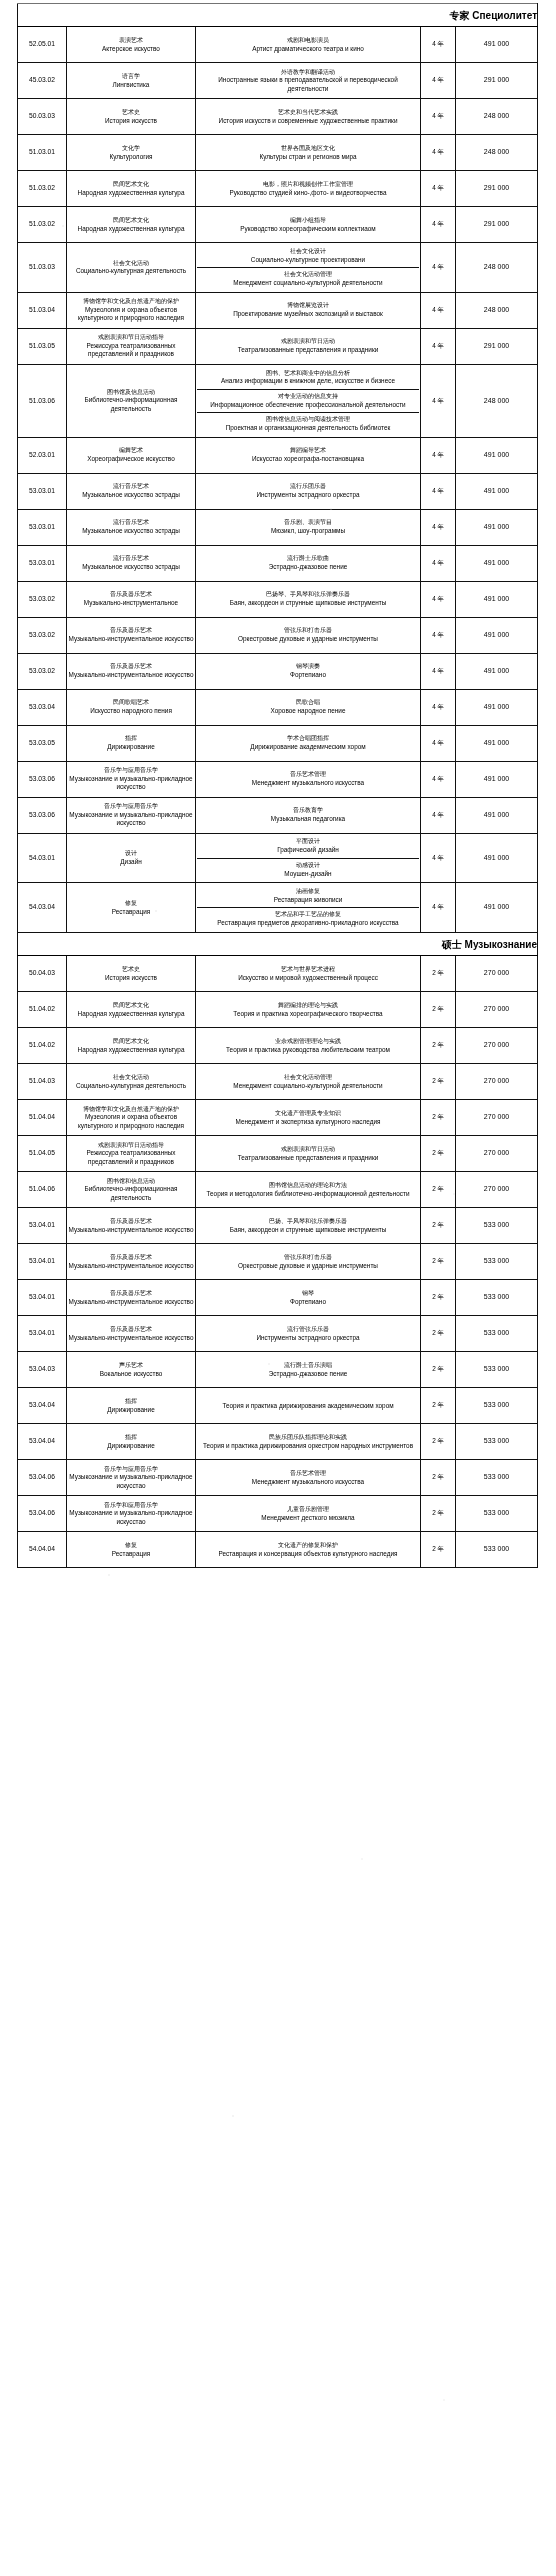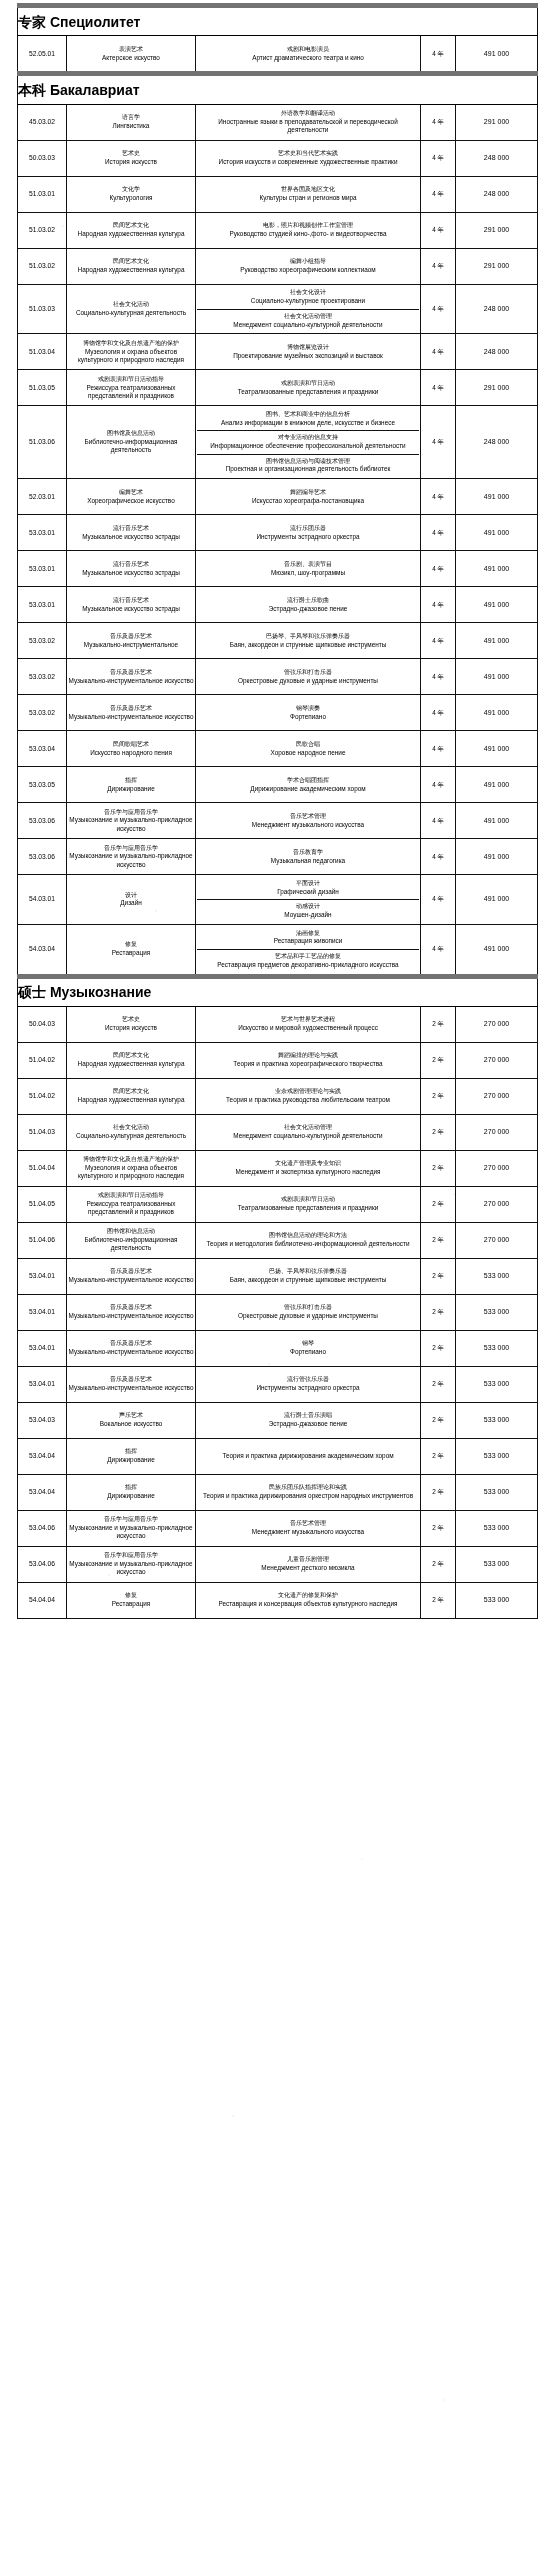--- a/index.html
+++ b/index.html
@@ -40,25 +40,25 @@
   col.c-dur{width:35px;}
   col.c-fee{width:82px;}
 
   .cn{ font-size:6px; letter-spacing:0px; display:block; }
   .ru{ font-size:6.4px; display:block; }
   .code{ font-size:6.7px; }
   .dur{ font-size:6.4px; white-space:nowrap; }
   .fee{ font-size:7px; white-space:nowrap; }
 
   tr.section td{
-    text-align:left;
+    text-align:right;
     font-weight:bold;
-    font-size:14px;
+    font-size:10px;
     padding:4.6px 0;
-    border-top:5px solid #737373;
+    border-top:1px solid #737373;
     border-bottom:1px solid #000;
   }
 
   
   td.prof{ padding:0; }
   td.prof .sub{
     padding:3.1px 2.1px;
     border-bottom:0.5px solid #111;
   }
   td.prof .sub:last-child{ border-bottom:none; }
@@ -98,23 +98,20 @@
           </td>
           <td class="prof">
             <div class="single">
               <span class="cn">戏剧和电影演员</span>
               <span class="ru">Артист драматического театра и кино</span>
             </div>
           </td>
           <td class="durc"><span class="dur">4 年</span></td>
           <td class="feec"><span class="fee">491 000</span></td>
         </tr>
-        <tr class="section">
-          <td colspan="5">本科 Бакалавриат</td>
-        </tr>
         <tr>
           <td class="code tall-1"><span class="code">45.03.02</span></td>
           <td class="dirc">
             <span class="cn">语言学</span>
             <span class="ru">Лингвистика</span>
           </td>
           <td class="prof">
             <div class="single">
               <span class="cn">外语教学和翻译活动</span>
               <span class="ru">Иностранные языки в преподавательской и переводической деятельности</span>

